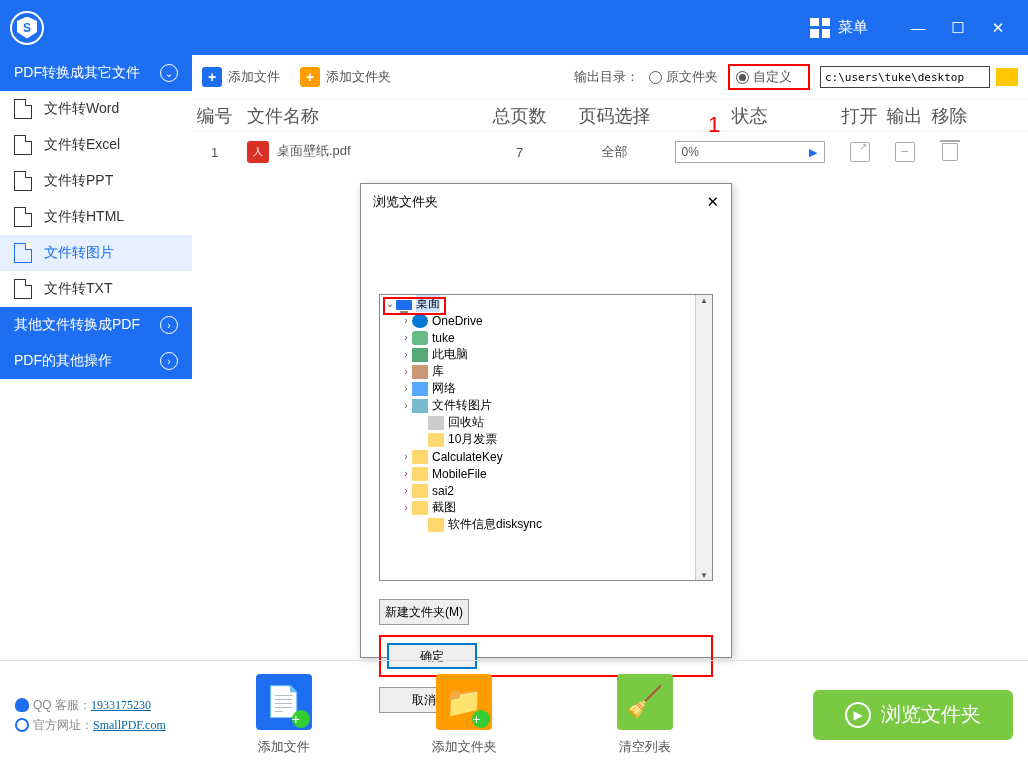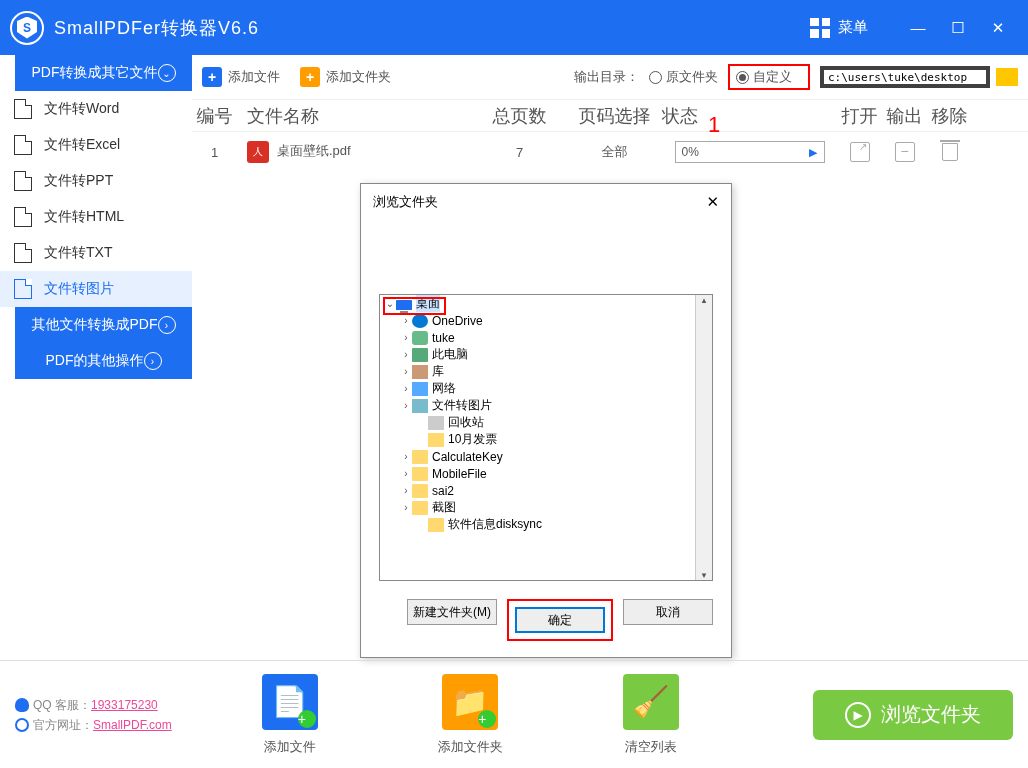--- a/index.html
+++ b/index.html
@@ -12,48 +12,48 @@
 .app-title { font-size: 18px; letter-spacing: 1px; }
 .tb-spacer { flex: 1; }
 .menu-icon { width: 20px; height: 20px; display: inline-grid; grid-template-columns: 1fr 1fr; gap: 3px; margin-right: 8px; }
 .menu-icon span { background: #fff; }
 .menu-text { font-size: 15px; margin-right: 30px; }
 .win-btn { width: 40px; height: 30px; display: flex; align-items: center; justify-content: center; color: #fff; cursor: pointer; font-size: 15px; }
 
 
 .main { display: flex; height: 605px; }
 .sidebar { width: 192px; background: #fff; }
-.sb-cat { height: 36px; background: #1d6ef0; color: #fff; display: flex; align-items: center; padding: 0 14px; font-size: 14px; justify-content: center; margin-left: 15px; }
+.sb-cat { height: 36px; background: #1d6ef0; color: #fff; display: flex; align-items: center; padding: 0 14px; font-size: 14px; justify-content: space-between; }
 .sb-item { height: 36px; display: flex; align-items: center; padding: 0 14px; font-size: 14px; color: #333; cursor: pointer; }
 .sb-item.active { background: #e6f0ff; color: #1d6ef0; }
 .sb-icon { width: 18px; height: 20px; border: 1.5px solid currentColor; margin-right: 12px; position: relative; }
 .sb-icon::after { content: ''; position: absolute; top: -1px; right: -1px; width: 6px; height: 6px; background: #fff; border-left: 1.5px solid currentColor; border-bottom: 1.5px solid currentColor; }
 .chev { width: 18px; height: 18px; border: 1.5px solid #fff; border-radius: 50%; display: flex; align-items: center; justify-content: center; font-size: 10px; }
 
 
 .content { flex: 1; background: #fff; display: flex; flex-direction: column; }
 .toolbar { height: 45px; display: flex; align-items: center; padding: 0 10px; border-bottom: 1px solid #eee; font-size: 13px; color: #555; }
 .tb-btn { display: flex; align-items: center; margin-right: 20px; cursor: pointer; }
 .plus-sq { width: 20px; height: 20px; border-radius: 3px; display: flex; align-items: center; justify-content: center; color: #fff; font-weight: bold; margin-right: 6px; font-size: 14px; }
 .plus-blue { background: #1d6ef0; }
 .plus-org { background: #ff9c00; }
 .out-label { margin-left: auto; margin-right: 10px; }
 .radio { width: 13px; height: 13px; border: 1.5px solid #555; border-radius: 50%; margin-right: 4px; display: inline-flex; align-items: center; justify-content: center; }
 .radio.on::after { content: ''; width: 7px; height: 7px; background: #555; border-radius: 50%; }
 .radio-wrap { display: flex; align-items: center; margin-right: 10px; cursor: pointer; justify-content: space-between; }
 .radio-box { border: 2px solid #ff0000; padding: 2px 6px; display: flex; align-items: center; }
-.path-input { width: 170px; height: 22px; border: 4px solid #404040; padding: 0 4px; font-size: 11px; font-family: monospace; margin-left: 10px; }
+.path-input { width: 170px; height: 22px; border: 1px solid #404040; padding: 0 4px; font-size: 11px; font-family: monospace; margin-left: 10px; }
 .folder-btn { width: 22px; height: 18px; background: #ffc700; margin-left: 6px; cursor: pointer; }
 
 .thead { height: 32px; display: flex; align-items: center; border-bottom: 1px solid #eee; font-size: 18px; color: #555; }
 .col-num { width: 45px; text-align: center; }
 .col-name { width: 235px; padding-left: 10px; }
 .col-pages { width: 95px; text-align: center; }
 .col-sel { width: 95px; text-align: center; }
-.col-status { width: 175px; }
+.col-status { width: 175px; text-align: center; }
 .col-open, .col-out, .col-del { width: 45px; text-align: center; }
 
 .trow { height: 40px; display: flex; align-items: center; font-size: 13px; color: #555; }
 .pdf-icon { width: 22px; height: 22px; background: #d93025; border-radius: 3px; display: inline-flex; align-items: center; justify-content: center; color: #fff; font-size: 10px; margin-right: 8px; vertical-align: middle; }
 .progress { width: 150px; height: 22px; border: 1px solid #aaa; display: flex; align-items: center; padding: 0 6px; font-size: 12px; justify-content: space-between; margin: 0 auto; }
 .play-sm { color: #1d6ef0; font-size: 11px; }
 .act-icon { width: 20px; height: 20px; border: 1.5px solid #aaa; border-radius: 2px; margin: 0 auto; position: relative; }
 .act-icon.open::after { content: '↗'; position: absolute; top: -2px; right: 1px; font-size: 10px; color: #aaa; }
 .act-icon.minus::after { content: '−'; position: absolute; top: 0; left: 0; right: 0; text-align: center; color: #aaa; font-size: 14px; line-height: 16px; }
 .trash { width: 16px; height: 18px; margin: 0 auto; position: relative; border: 1.5px solid #aaa; border-radius: 0 0 2px 2px; }
@@ -82,50 +82,49 @@
 .ic-pc { background: #5a7; border-radius: 1px; }
 .ic-lib { background: #c97; }
 .ic-net { background: #5af; }
 .ic-cp { background: #7bc; }
 .ic-bin { background: #ccc; }
 .ic-folder { background: #ffd96f; border-radius: 1px; }
 .lvl1 { padding-left: 20px; }
 .lvl2 { padding-left: 36px; }
 .sel-item { background: #cce4ff; }
 
-.dlg-btns { display: flex; justify-content: flex-end; gap: 10px; padding: 18px; }
+.dlg-btns { display: flex; justify-content: flex-end; gap: 10px; padding: 18px; flex-direction: column; }
 .dlg-btn { width: 90px; height: 26px; border: 1px solid #999; background: #eee; font-size: 12px; cursor: pointer; }
 .dlg-btn.ok { border: 2px solid #0078d4; }
 .ok-redbox { border: 2px solid #ff0000; padding: 6px; display: inline-block; }
 
 
 .bottom { height: 108px; border-top: 1px solid #ddd; display: flex; align-items: center; padding: 0 15px; position: relative; }
 .contact { font-size: 12px; color: #888; line-height: 20px; }
-.contact a { color: #ec4899; text-decoration: underline; }
+.contact a { color: #0369a1; text-decoration: underline; font-family: Liberation Serif, serif; }
 .big-btns { display: flex; gap: 120px; margin-left: 90px; }
 .big-btn { display: flex; flex-direction: column; align-items: center; font-size: 13px; color: #555; cursor: pointer; }
 .big-ic { width: 56px; height: 56px; border-radius: 4px; margin-bottom: 8px; display: flex; align-items: center; justify-content: center; font-size: 30px; color: #fff; position: relative; }
 .bic-add { background: #1d6ef0; }
 .bic-add::after { content: '+'; position: absolute; bottom: 2px; right: 2px; width: 18px; height: 18px; background: #3c3; border-radius: 50%; font-size: 14px; line-height: 18px; }
 .bic-fold { background: #ff9c00; }
 .bic-fold::after { content: '+'; position: absolute; bottom: 2px; right: 2px; width: 18px; height: 18px; background: #3c3; border-radius: 50%; font-size: 14px; line-height: 18px; }
 .bic-clear { background: #7ac943; }
 .start-btn { position: absolute; right: 15px; width: 200px; height: 50px; background: #7ac943; border-radius: 6px; color: #fff; font-size: 20px; display: flex; align-items: center; justify-content: center; cursor: pointer; gap: 10px; }
 .play-circ { width: 26px; height: 26px; border: 2px solid #fff; border-radius: 50%; display: flex; align-items: center; justify-content: center; font-size: 12px; }
 .qq-ic { width: 14px; height: 14px; background: #1d6ef0; border-radius: 50% 50% 40% 40%; display: inline-block; vertical-align: middle; margin-right: 4px; }
 .ie-ic { width: 14px; height: 14px; border: 2px solid #1d6ef0; border-radius: 50%; display: inline-block; vertical-align: middle; margin-right: 4px; position: relative; }
 </style>
 </head>
 <body>
 
 <div class="titlebar">
   <div class="app-logo">
       <div class="app-logo-inner">S</div>
     </div>
-  <div class="app-title">SmallPDFer转换器V6.6</div>
   <div class="tb-spacer"></div>
   <div class="menu-icon">
       <span></span>
       <span></span>
       <span></span>
       <span></span>
     </div>
   <div class="menu-text">菜单</div>
   <div class="win-btn">—</div>
   <div class="win-btn">☐</div>
@@ -148,27 +147,27 @@
         <span>文件转Excel</span>
       </div>
     <div class="sb-item">
         <span class="sb-icon"></span>
         <span>文件转PPT</span>
       </div>
     <div class="sb-item">
         <span class="sb-icon"></span>
         <span>文件转HTML</span>
       </div>
+    <div class="sb-item active">
+        <span class="sb-icon"></span>
+        <span>文件转图片</span>
+      </div>
     <div class="sb-item">
         <span class="sb-icon"></span>
         <span>文件转TXT</span>
-      </div>
-    <div class="sb-item active">
-        <span class="sb-icon"></span>
-        <span>文件转图片</span>
       </div>
     <div class="sb-cat">
       <span>其他文件转换成PDF</span>
       <span class="chev">›</span>
     </div>
     <div class="sb-cat">
       <span>PDF的其他操作</span>
       <span class="chev">›</span>
     </div>
   </div>

